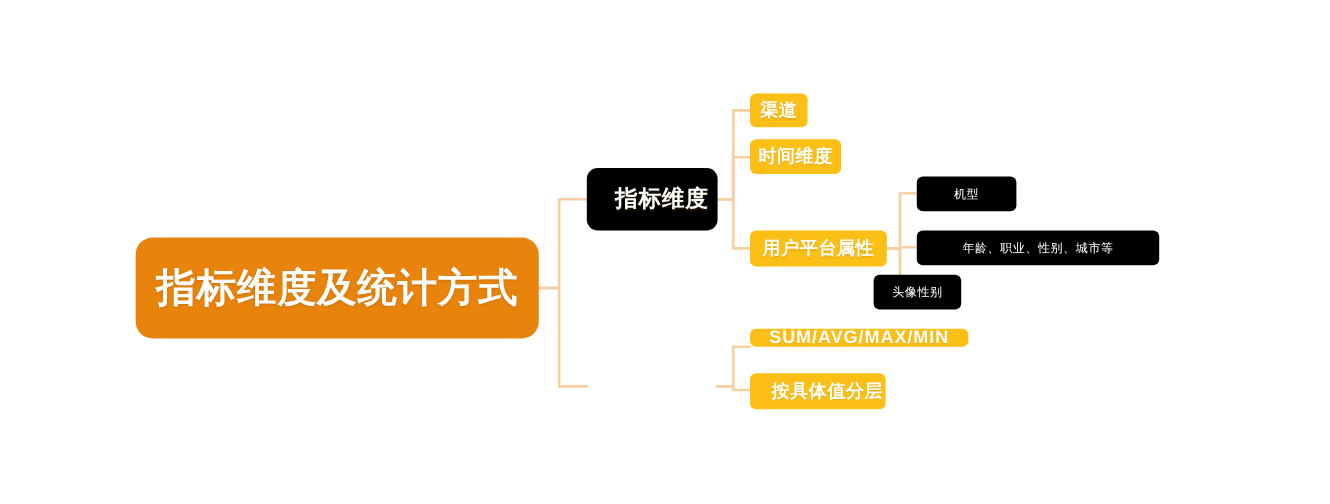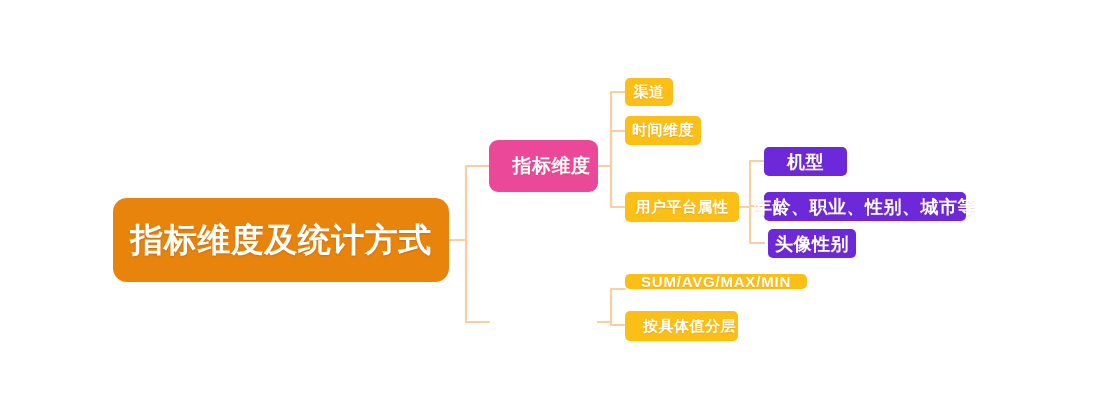--- a/index.html
+++ b/index.html
@@ -38,39 +38,39 @@
     letter-spacing: 0.5px;
   }
   .node-root {
     background: #e8840c;
     border-radius: 14px;
     font-size: 33px;
     font-weight: bold;
     text-shadow: 0 1px 2px rgba(120,60,0,0.25);
   }
   .node-l2 {
-    background: #ec4899;
+    background: #000000;
     border-radius: 9px;
     font-size: 19px;
     font-weight: bold;
     text-shadow: 0 1px 1px rgba(150,95,0,0.22);
     padding-left: 16px;
   }
   .node-l3 {
     background: #fbbf16;
     border-radius: 5px;
     font-size: 15px;
     font-weight: bold;
     text-shadow: 0 1px 1px rgba(150,95,0,0.18);
   }
   .node-l4 {
-    background: #6d28d9;
+    background: #000000;
     border-radius: 5px;
-    font-size: 18px;
-    font-weight: bold;
+    font-size: 10px;
+    font-weight: normal;
     text-shadow: 0 1px 1px rgba(150,95,0,0.18);
   }
   .node-l3.mono {
     font-family: "Liberation Sans", sans-serif;
     letter-spacing: 0.8px;
   }
 </style>
 </head>
 <body>
 
@@ -103,19 +103,19 @@
   <div class="node node-l3" style="left:625px; top:78px; width:48px; height:28px;">渠道</div>
 
   <div class="node node-l3" style="left:625px; top:116px; width:76px; height:29px;">时间维度</div>
 
   <div class="node node-l3" style="left:625px; top:192px; width:114px; height:30px;">用户平台属性</div>
 
   <div class="node node-l4" style="left:764px; top:147px; width:83px; height:29px;">机型</div>
 
   <div class="node node-l4" style="left:764px; top:192px; width:202px; height:29px;">年龄、职业、性别、城市等</div>
 
-  <div class="node node-l4" style="left:768px; top:229px; width:88px; height:29px;">头像性别</div>
+  <div class="node node-l4" style="left:728px; top:229px; width:73px; height:29px;">头像性别</div>
 
   <div class="node node-l3 mono" style="left:625px; top:274px; width:182px; height:15px;">SUM/AVG/MAX/MIN</div>
 
   <div class="node node-l3" style="left:625px; top:311px; width:113px; height:30px;padding-left:16px;">按具体值分层</div>
 
 </div>
 
 </body></html>

